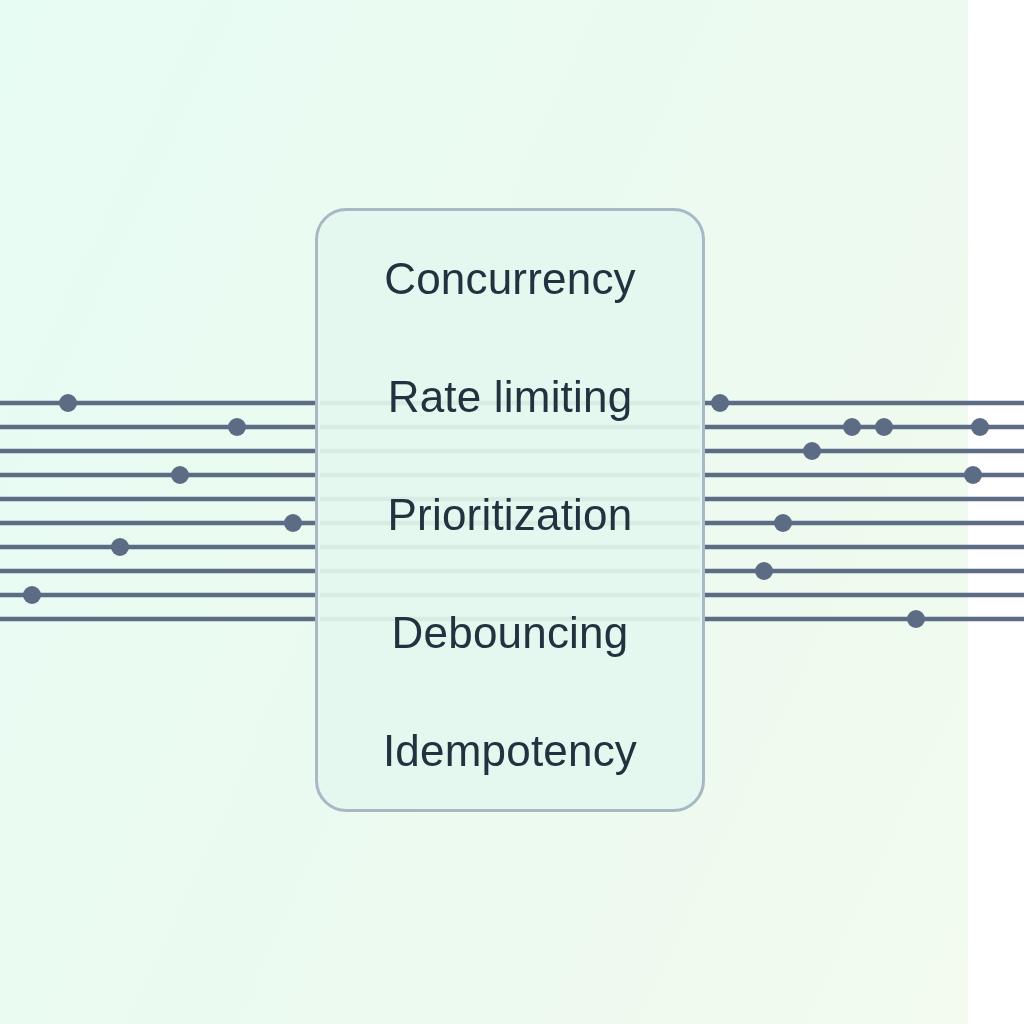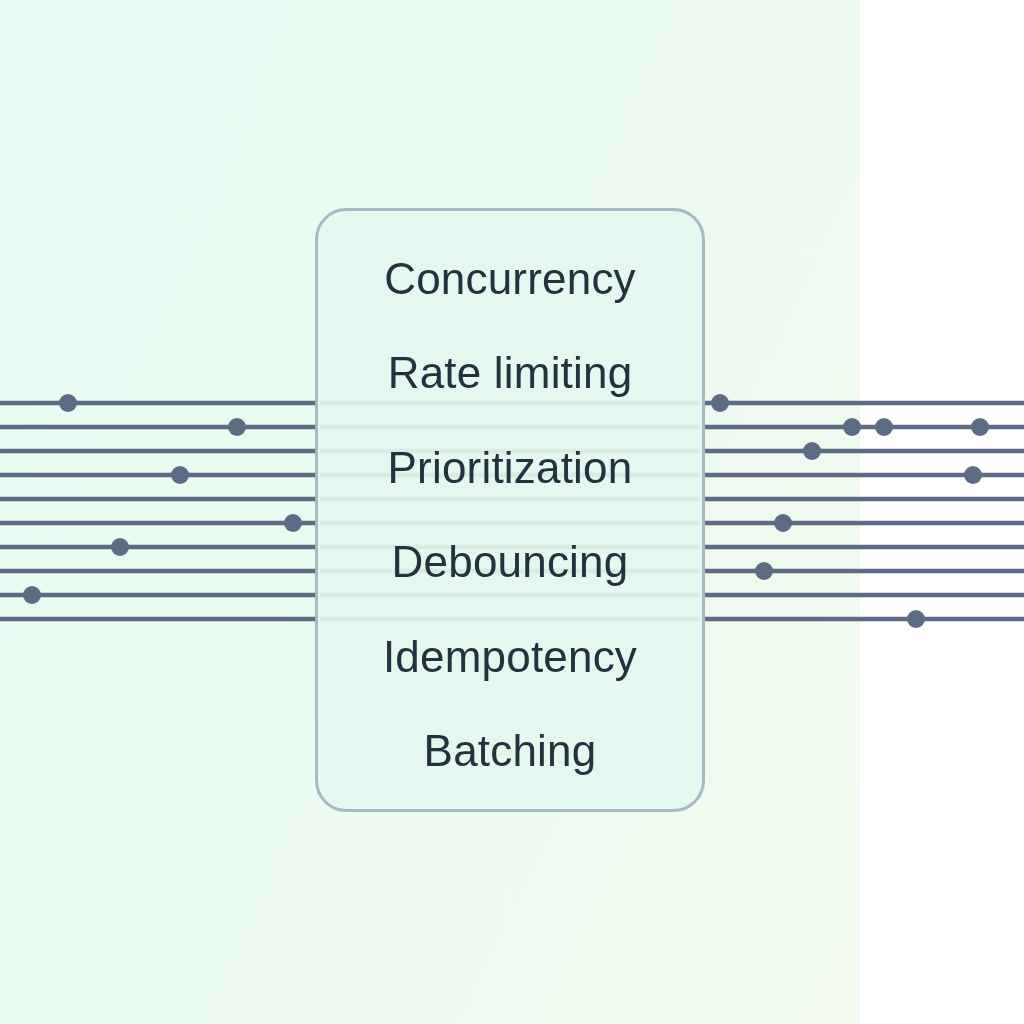--- a/index.html
+++ b/index.html
@@ -7,21 +7,21 @@
     padding: 0;
   }
   body {
     width: 1024px;
     height: 1024px;
     overflow: hidden;
     font-family: "Liberation Sans", "DejaVu Sans", sans-serif;
   }
   .stage {
     position: relative;
-    width: 860px;
+    width: 968px;
     height: 1024px;
     background: linear-gradient(115deg, #e7fcf3 0%, #ecfaf0 55%, #f2fbee 100%);
   }
   .stage svg {
     position: absolute;
     inset: 0;
     display: block;
   }
   .labels {
     position: absolute;
@@ -98,15 +98,14 @@
       <circle cx="764" cy="571" r="9" fill="#5d6c85"></circle>
       <circle cx="916" cy="619" r="9" fill="#5d6c85"></circle>
     </svg>
 
   <div class="labels">
     <div class="label">Concurrency</div>
     <div class="label">Rate limiting</div>
     <div class="label">Prioritization</div>
     <div class="label">Debouncing</div>
     <div class="label">Idempotency</div>
-    <div class="label">Batching</div>
   </div>
 </div>
 
 </body></html>

